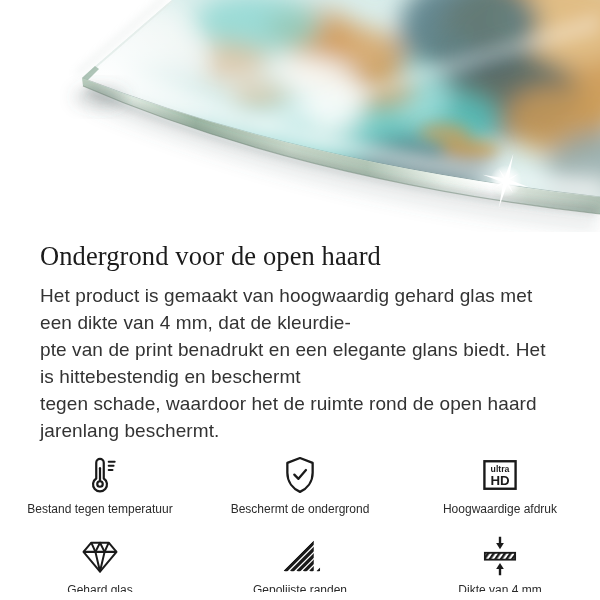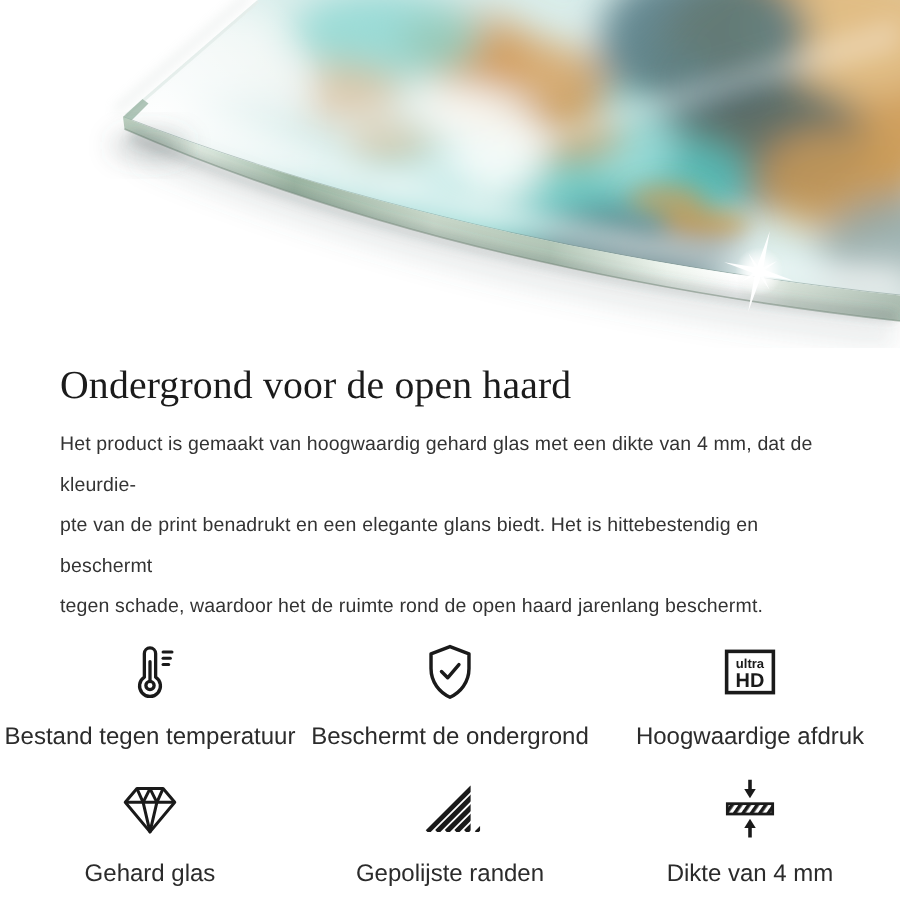--- a/index.html
+++ b/index.html
@@ -13,30 +13,30 @@
   .hero svg { display:block; }
   .content { padding:0 40px; }
   .page-title {
     margin-top:6px;
     font-family:"Liberation Serif","DejaVu Serif",serif;
     font-weight:400; font-size:26.5px; line-height:36px; color:var(--heading-color);
     letter-spacing:.1px;
   }
   .page-title span { display:block; }
   .description {
-    margin-top:8px; font-size:13px; line-height:27px; color:var(--body-color);
+    margin-top:8px; font-size:19px; line-height:27px; color:var(--body-color);
     white-space:pre-line; letter-spacing:.1px;
   }
   .features {
     margin-top:9px; margin-left:-40px; margin-right:-40px;
     display:grid; grid-template-columns:repeat(3,200px); row-gap:17px;
   }
   .feature { display:flex; flex-direction:column; align-items:center; }
   .feature-icon { height:44px; display:flex; align-items:center; justify-content:center; color:var(--icon-color); }
-  .feature-label { margin-top:14px; font-size:16px; line-height:16px; color:var(--label-color); }
+  .feature-label { margin-top:4px; font-size:12px; line-height:16px; color:var(--label-color); }
 </style>
 </head>
 <body>
 
 <div class="page">
 
   <div class="hero">
     <svg width="600" height="232" viewBox="0 0 600 232">
       <defs>
         <clipPath id="panelClip">

